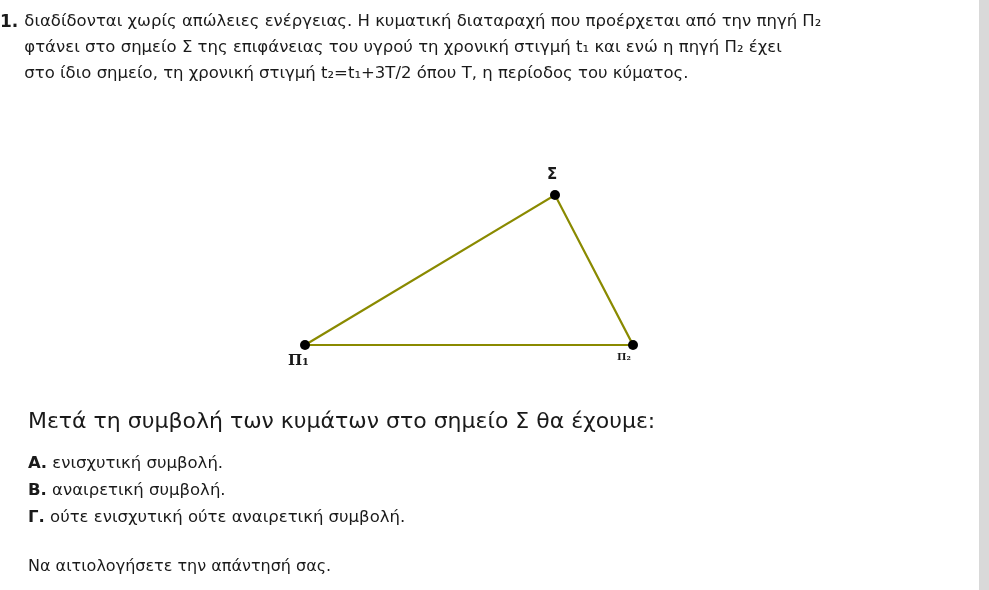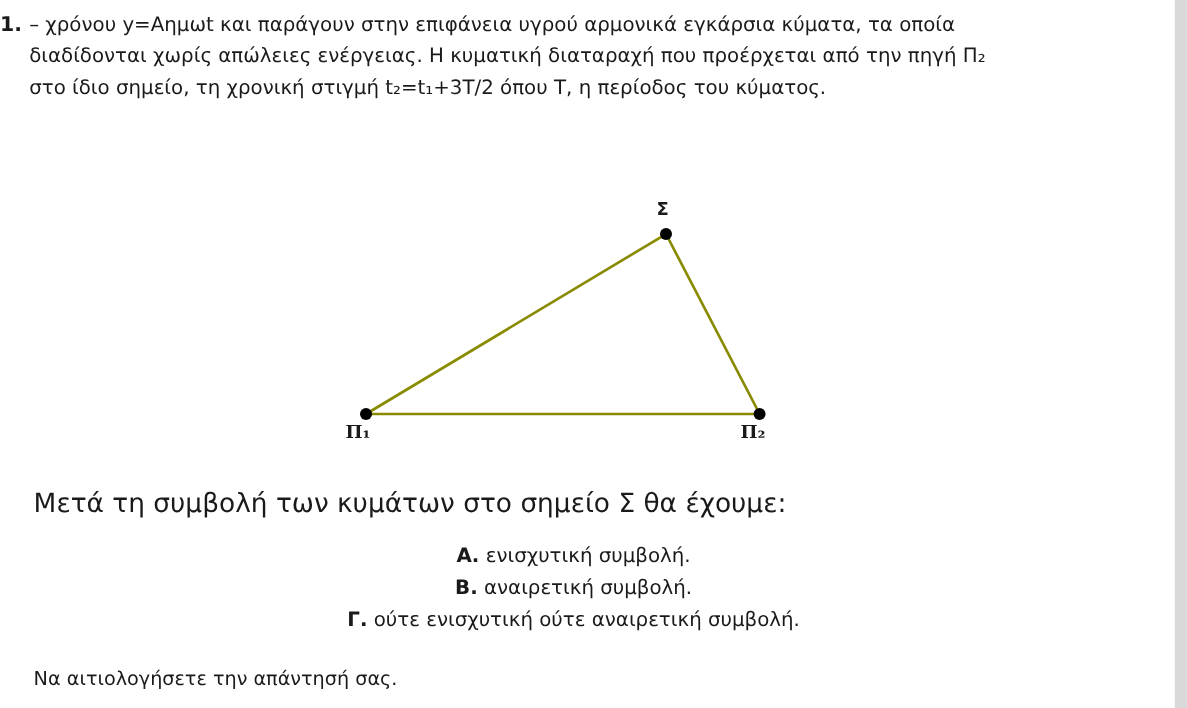--- a/index.html
+++ b/index.html
@@ -80,21 +80,20 @@
     left: 28px;
     top: 450px;
     width: 900px;
     font-size: 16.5px;
     line-height: 25px;
   }
   .choice {
     display: block;
     white-space: nowrap;
     margin-bottom: 2px;
-    text-align: center;
   }
   .choice b {
     font-weight: bold;
   }
   .closing {
     position: absolute;
     left: 28px;
     top: 553px;
     width: 900px;
     font-size: 16px;
@@ -104,36 +103,36 @@
 </head>
 <body>
 
 <div class="page">
 
   <div class="right-edge"></div>
 
   <div class="problem-block">
     <span class="problem-number">1.</span>
     <div class="problem-text">
-      <span class="ln justify">– χρόνου y=Aημωt και παράγουν στην επιφάνεια υγρού αρμονικά εγκάρσια κύματα, τα οποία</span>
       <span class="ln justify">διαδίδονται χωρίς απώλειες ενέργειας. Η κυματική διαταραχή που προέρχεται από την πηγή Π₂</span>
+      <span class="ln justify">φτάνει στο σημείο Σ της επιφάνειας του υγρού τη χρονική στιγμή t₁ και ενώ η πηγή Π₂ έχει</span>
       <span class="ln">στο ίδιο σημείο, τη χρονική στιγμή  t₂=t₁+3T/2  όπου T, η περίοδος του κύματος.</span>
     </div>
   </div>
 
   <div class="fig">
     <svg width="470" height="220" viewBox="0 0 470 220" xmlns="http://www.w3.org/2000/svg">
       <polyline points="50,180 300,30 378,180 50,180" fill="none" stroke="#8a8a00" stroke-width="2.2"></polyline>
       <circle cx="300" cy="30" r="5" fill="#000000"></circle>
       <circle cx="50" cy="180" r="5" fill="#000000"></circle>
       <circle cx="378" cy="180" r="5" fill="#000000"></circle>
     </svg>
     <div style="position:absolute; left:292px; top:0px; font-size:15px; font-weight:bold;">Σ</div>
     <div style="position:absolute; left:33px; top:186px; font-size:15px; font-weight:bold; font-family:'DejaVu Serif', serif;">Π₁</div>
-    <div style="position:absolute; left:362px; top:186px; font-size:15px; font-weight:bold; font-family:'DejaVu Serif', serif;">Π₂</div>
+    <div style="position:absolute; left:362px; top:186px; font-size:10px; font-weight:bold; font-family:'DejaVu Serif', serif;">Π₂</div>
   </div>
 
   <div class="after-fig">Μετά τη συμβολή των κυμάτων στο σημείο Σ θα έχουμε:</div>
 
   <div class="choices">
     <div class="choice">
       <b>Α.</b><span> ενισχυτική συμβολή.</span>
     </div>
     <div class="choice">
       <b>Β.</b><span> αναιρετική συμβολή.</span>

